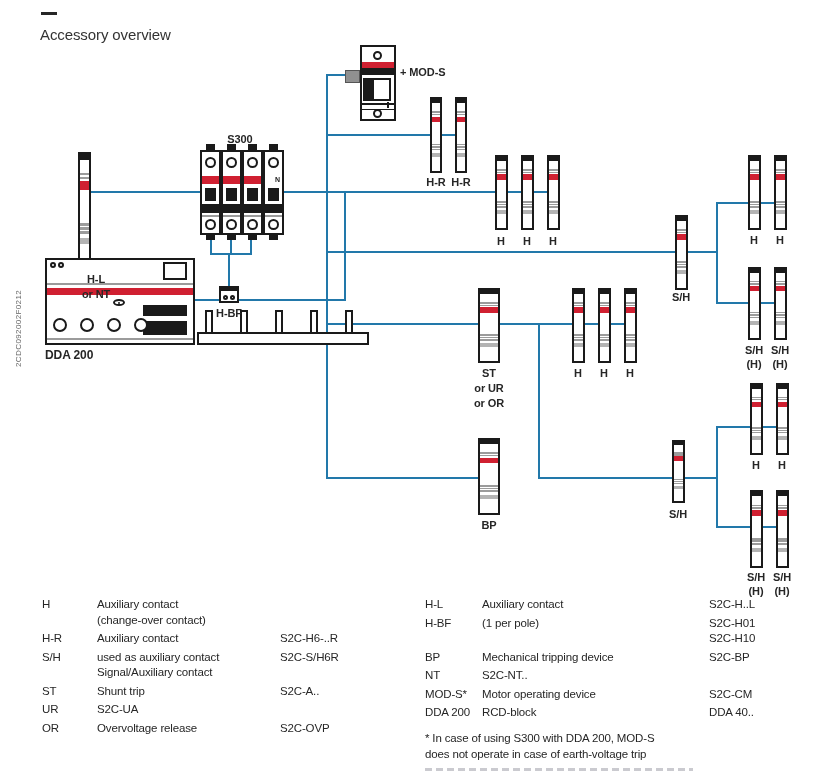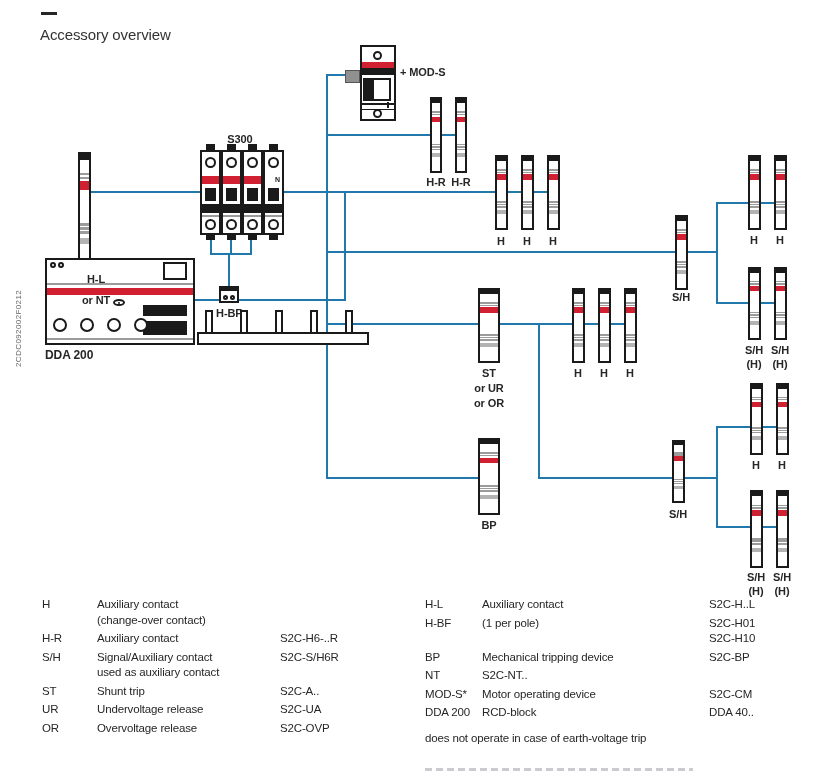--- a/index.html
+++ b/index.html
@@ -272,21 +272,21 @@
         <div class="band" style="top: 48.47px; height: 1.628px; background: rgb(155, 155, 155);"></div>
         <div class="band" style="top: 51.06px; height: 1.628px; background: rgb(155, 155, 155);"></div>
         <div class="band" style="top: 55.5px; height: 4.07px; background: rgb(179, 179, 179);"></div>
       </div>
       <div class="dtext" style="top: 66px; left: 400px;">+ MOD-S</div>
       <div class="dtext" style="top: 176px; left: 436px; transform: translateX(-50%);">H-R</div>
       <div class="dtext" style="top: 176px; left: 461px; transform: translateX(-50%);">H-R</div>
       <div class="dtext" style="top: 133px; left: 240px; transform: translateX(-50%);">S300</div>
       <div class="dtext" style="top: 307px; left: 229px; transform: translateX(-50%);">H-BF</div>
       <div class="dtext" style="top: 273px; left: 96px; transform: translateX(-50%);">H-L</div>
-      <div class="dtext" style="top: 288px; left: 96px; transform: translateX(-50%); margin-top: 6px;">or NT</div>
+      <div class="dtext" style="top: 288px; left: 96px; transform: translateX(-50%);">or NT</div>
       <div class="dtext" style="top: 349px; font-size: 12px; left: 45px;">DDA 200</div>
       <div class="dtext" style="top: 235px; left: 501px; transform: translateX(-50%);">H</div>
       <div class="dtext" style="top: 235px; left: 527px; transform: translateX(-50%);">H</div>
       <div class="dtext" style="top: 235px; left: 553px; transform: translateX(-50%);">H</div>
       <div class="dtext" style="top: 291px; left: 681px; transform: translateX(-50%);">S/H</div>
       <div class="dtext" style="top: 234px; left: 754px; transform: translateX(-50%);">H</div>
       <div class="dtext" style="top: 234px; left: 780px; transform: translateX(-50%);">H</div>
       <div class="dtext" style="top: 344px; left: 754px; transform: translateX(-50%);">S/H</div>
       <div class="dtext" style="top: 344px; left: 780px; transform: translateX(-50%);">S/H</div>
       <div class="dtext" style="top: 358px; left: 754px; transform: translateX(-50%);">(H)</div>
@@ -403,41 +403,38 @@
         <div class="lg-desc">
           <div>Auxiliary contact</div>
         </div>
         <div class="lg-code">
           <div>S2C-H6-..R</div>
         </div>
       </div>
       <div class="lg-row">
         <div class="lg-term">S/H</div>
         <div class="lg-desc">
+          <div>used as auxiliary contact</div>
           <div>Signal/Auxiliary contact</div>
-          <div>used as auxiliary contact</div>
         </div>
         <div class="lg-code">
           <div>S2C-S/H6R</div>
         </div>
       </div>
       <div class="lg-row">
         <div class="lg-term">ST</div>
         <div class="lg-desc">
           <div>Shunt trip</div>
         </div>
         <div class="lg-code">
           <div>S2C-A..</div>
         </div>
       </div>
       <div class="lg-row">
         <div class="lg-term">UR</div>
-        <div class="lg-desc">
-          <div>Undervoltage release</div>
-        </div>
         <div class="lg-code">
           <div>S2C-UA</div>
         </div>
       </div>
       <div class="lg-row">
         <div class="lg-term">OR</div>
         <div class="lg-desc">
           <div>Overvoltage release</div>
         </div>
         <div class="lg-code">
@@ -494,16 +491,17 @@
         <div class="lg-desc">
           <div>RCD-block</div>
         </div>
         <div class="lg-code">
           <div>DDA 40..</div>
         </div>
       </div>
     </div>
 
   <div id="footnote">
+    <div>* In case of using S300 with DDA 200, MOD-S</div>
     <div>does not operate in case of earth-voltage trip</div>
   </div>
   <div id="cutoff-sliver"></div>
 </div>
 
 </body></html>

